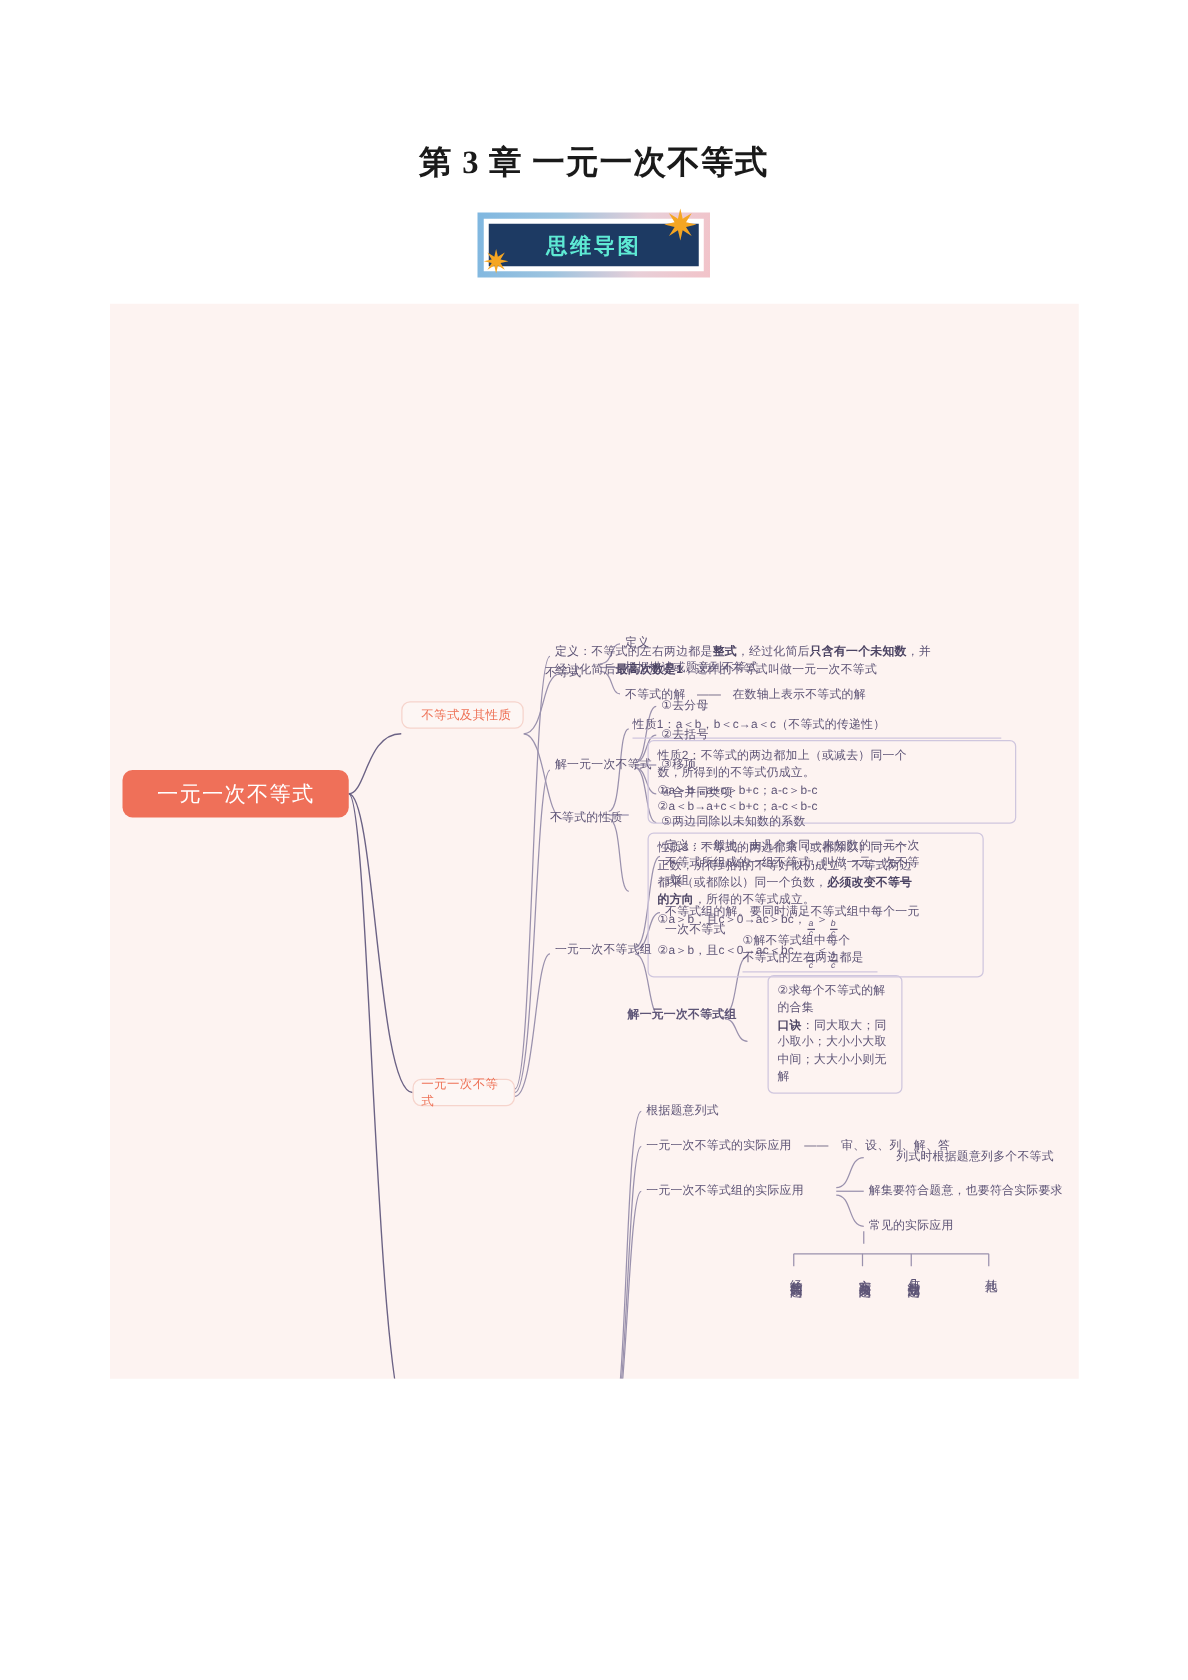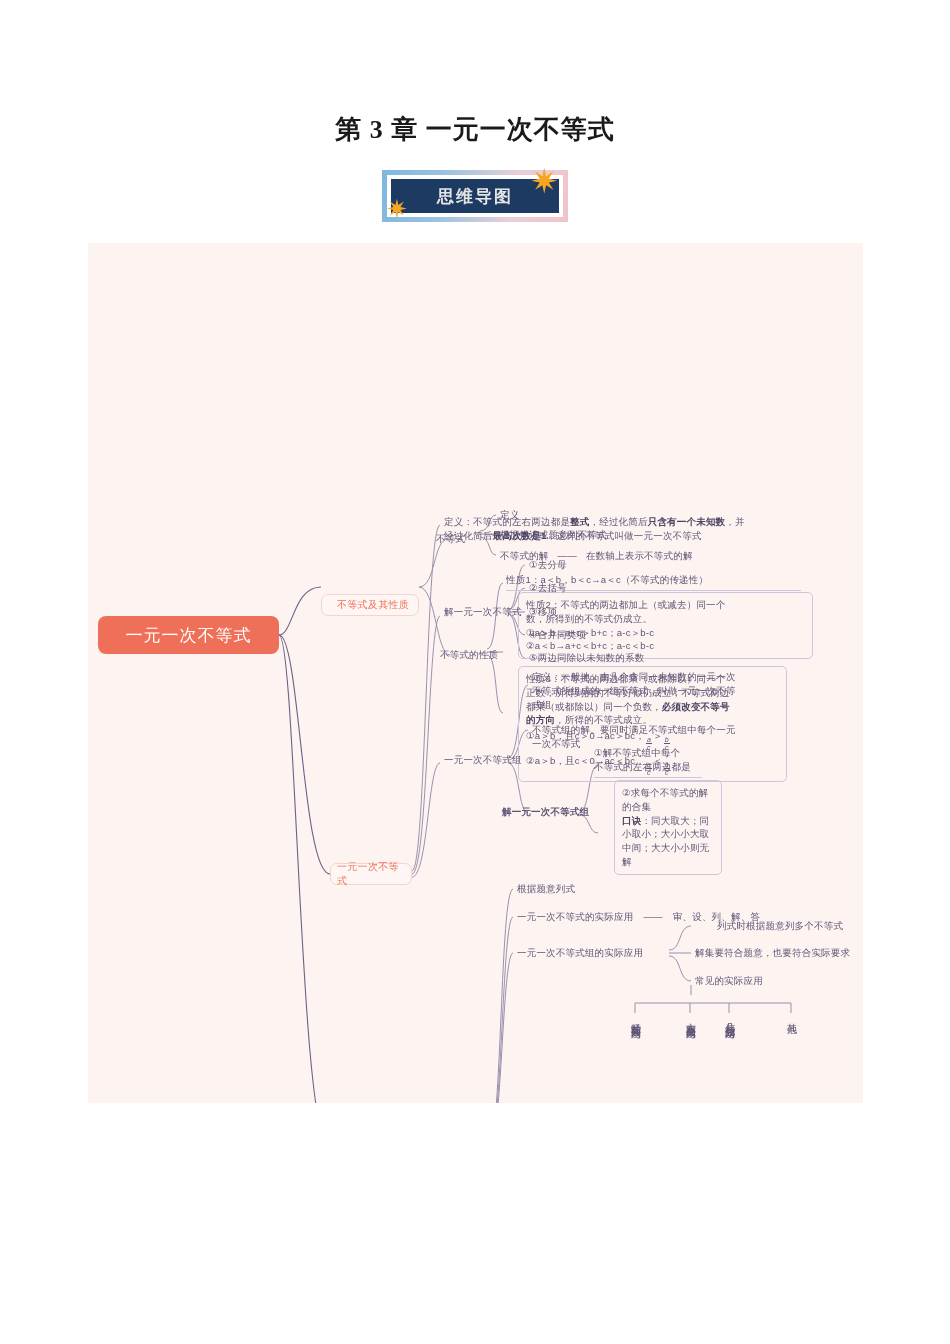--- a/index.html
+++ b/index.html
@@ -27,21 +27,21 @@
   .badge-mid{
     position:absolute;left:5px;top:5px;width:176px;height:42px;
     background:#ffffff;box-sizing:border-box;
   }
   .badge-inner{
     position:absolute;left:9px;top:9px;width:168px;height:34px;
     background:#1d3a63;box-sizing:border-box;
     display:flex;align-items:center;justify-content:center;
   }
   .badge-inner span{
-    color:#e5e5e5;font-size:17px;font-weight:700;letter-spacing:2px;
+    color:#5eead4;font-size:17px;font-weight:700;letter-spacing:2px;
   }
   .star{position:absolute;color:#f5a623;line-height:1;}
   .star.s1{left:148px;top:-6px;font-size:34px;}
   .star.s2{left:4px;top:26px;font-size:26px;}
 
   
   #mindmap{
     position:absolute;left:88px;top:243px;width:775px;height:860px;
     background:#fdf3f1;overflow:hidden;
   }
@@ -54,21 +54,21 @@
     left:10px;top:373px;width:181px;height:38px;border-radius:8px;
     background:#ef7059;display:flex;align-items:center;justify-content:center;
   }
   .root span{color:#fff;font-size:17px;letter-spacing:1px;}
 
   .lvl1{
     border:1px solid #f6d4cc;border-radius:7px;background:#fdf6f4;
     display:flex;align-items:center;justify-content:center;
     color:#ee7257;font-size:10px;letter-spacing:.3px;padding:0 6px;
   }
-  .lvl1.n1{left:233px;top:351px;width:98px;height:22px;padding-left:12px;}
+  .lvl1.n1{left:233px;top:318px;width:98px;height:22px;padding-left:12px;}
   .lvl1.n2{left:242px;top:620px;width:82px;height:22px;}
 
   .lbl{
     color:#5d5476;font-size:9.5px;line-height:1.45;letter-spacing:.2px;
     white-space:nowrap;
   }
   .lbl.wrap{white-space:normal;}
   .lbl b{font-weight:700;color:#4b4363;}
 
   .boxed{

